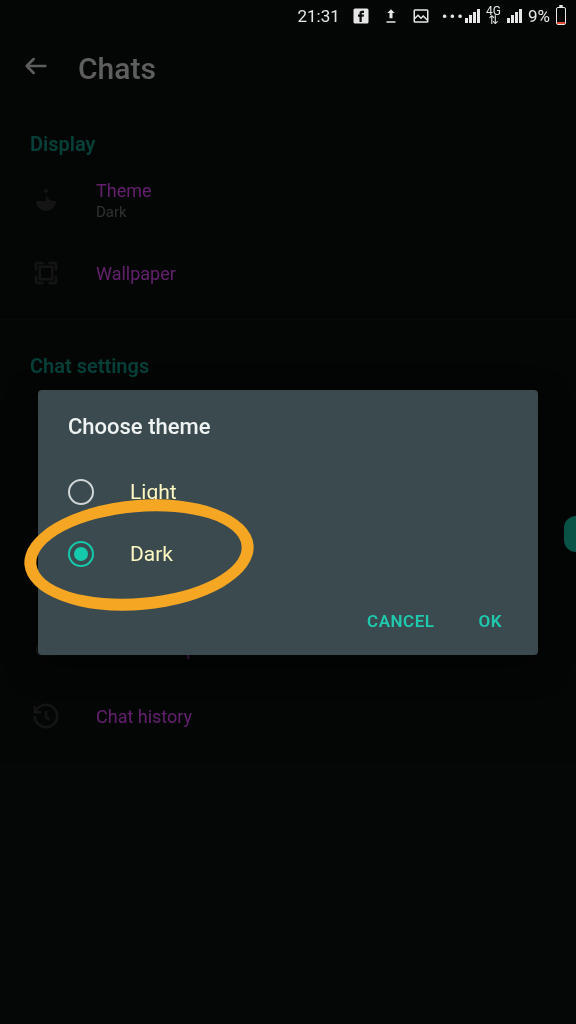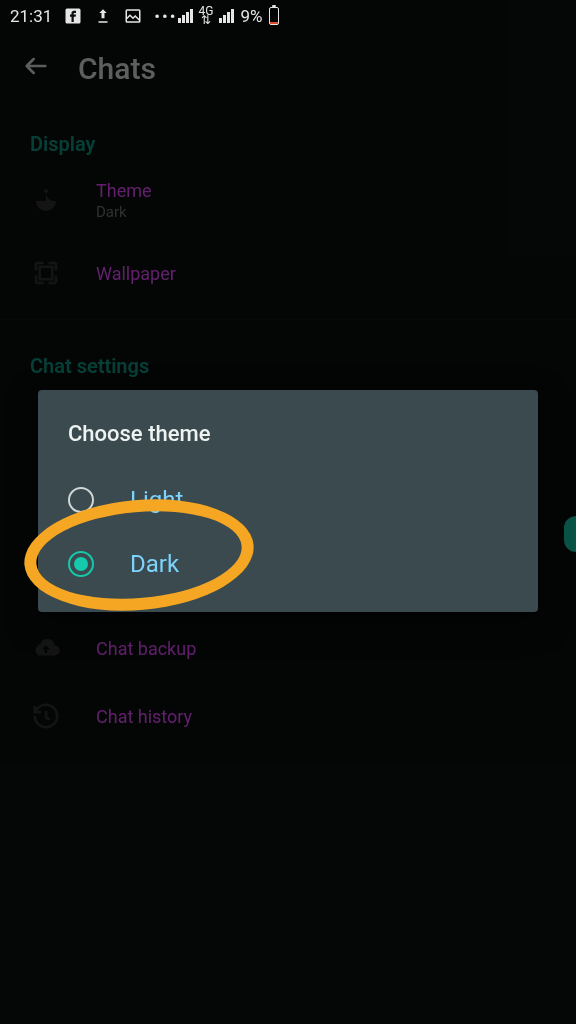--- a/index.html
+++ b/index.html
@@ -15,21 +15,21 @@
     .backdrop {
       position: absolute; inset: 0;
       background: rgba(0,0,0,0.55);
       z-index: 5;
     }
     
     .statusbar {
       height: 32px;
       display: flex;
       align-items: center;
-      justify-content: flex-start;
+      justify-content: flex-end;
       padding: 0 10px;
       color: #e6e6e6;
       font-size: 17px;
       position: relative;
       z-index: 10;
     }
     .statusbar-left, .statusbar-right {
       display: flex; align-items: center; gap: 10px;
     }
     .statusbar-left { gap: 12px; }
@@ -73,39 +73,39 @@
     .row .texts { display:flex; flex-direction:column; }
     .row .title { font-size:18px; color:#d946ef; }
     .row .sub { font-size:15px; color:#6a6a6a; margin-top:2px; }
     .divider { height:1px; background:#131313; margin-top:12px; }
     
     .dialog {
       position:absolute; z-index:20;
       left:38px; right:38px; top:390px;
       background:#3a4a4f;
       border-radius:4px;
-      padding: 31px 0 16px;
+      padding: 24px 0 16px;
       color:#eef3f2;
       box-shadow: 0 10px 30px rgba(0,0,0,0.6);
     }
     .dialog-title { font-size:22px; font-weight:500; padding: 0 30px 22px; }
     .radio-row {
       display:flex; align-items:center; gap:36px;
       padding: 18px 30px;
     }
     .radio {
       width:26px; height:26px; border-radius:50%;
       border:2.5px solid #cfd6d5;
       display:flex; align-items:center; justify-content:center;
     }
     .radio.selected { border-color:#15c9ac; }
     .radio.selected::after{
       content:""; width:14px; height:14px; border-radius:50%; background:#15c9ac;
     }
-    .radio-label { font-size:24px; color:#7dd3fc; }
+    .radio-label { font-size:21px; color:#fef9c3; }
     .dialog-actions {
       display:flex; justify-content:flex-end; gap:44px;
       padding: 26px 36px 8px;
     }
     .dlg-btn { color:#1ec9ae; font-size:17px; font-weight:600; letter-spacing:0.5px; }
     
     .annot {
       position:absolute; z-index:30;
       width:230px; height:110px;
       border:12px solid #f5a623;
@@ -242,15 +242,19 @@
   <div class="radio-row">
     <span class="radio"></span>
     <span class="radio-label">Light</span>
   </div>
 
   <div class="radio-row">
     <span class="radio selected"></span>
     <span class="radio-label">Dark</span>
   </div>
 
+  <div class="dialog-actions">
+    <span class="dlg-btn">CANCEL</span>
+    <span class="dlg-btn">OK</span>
+  </div>
 </div>
 
 <div class="annot"></div>
 
 </body></html>

